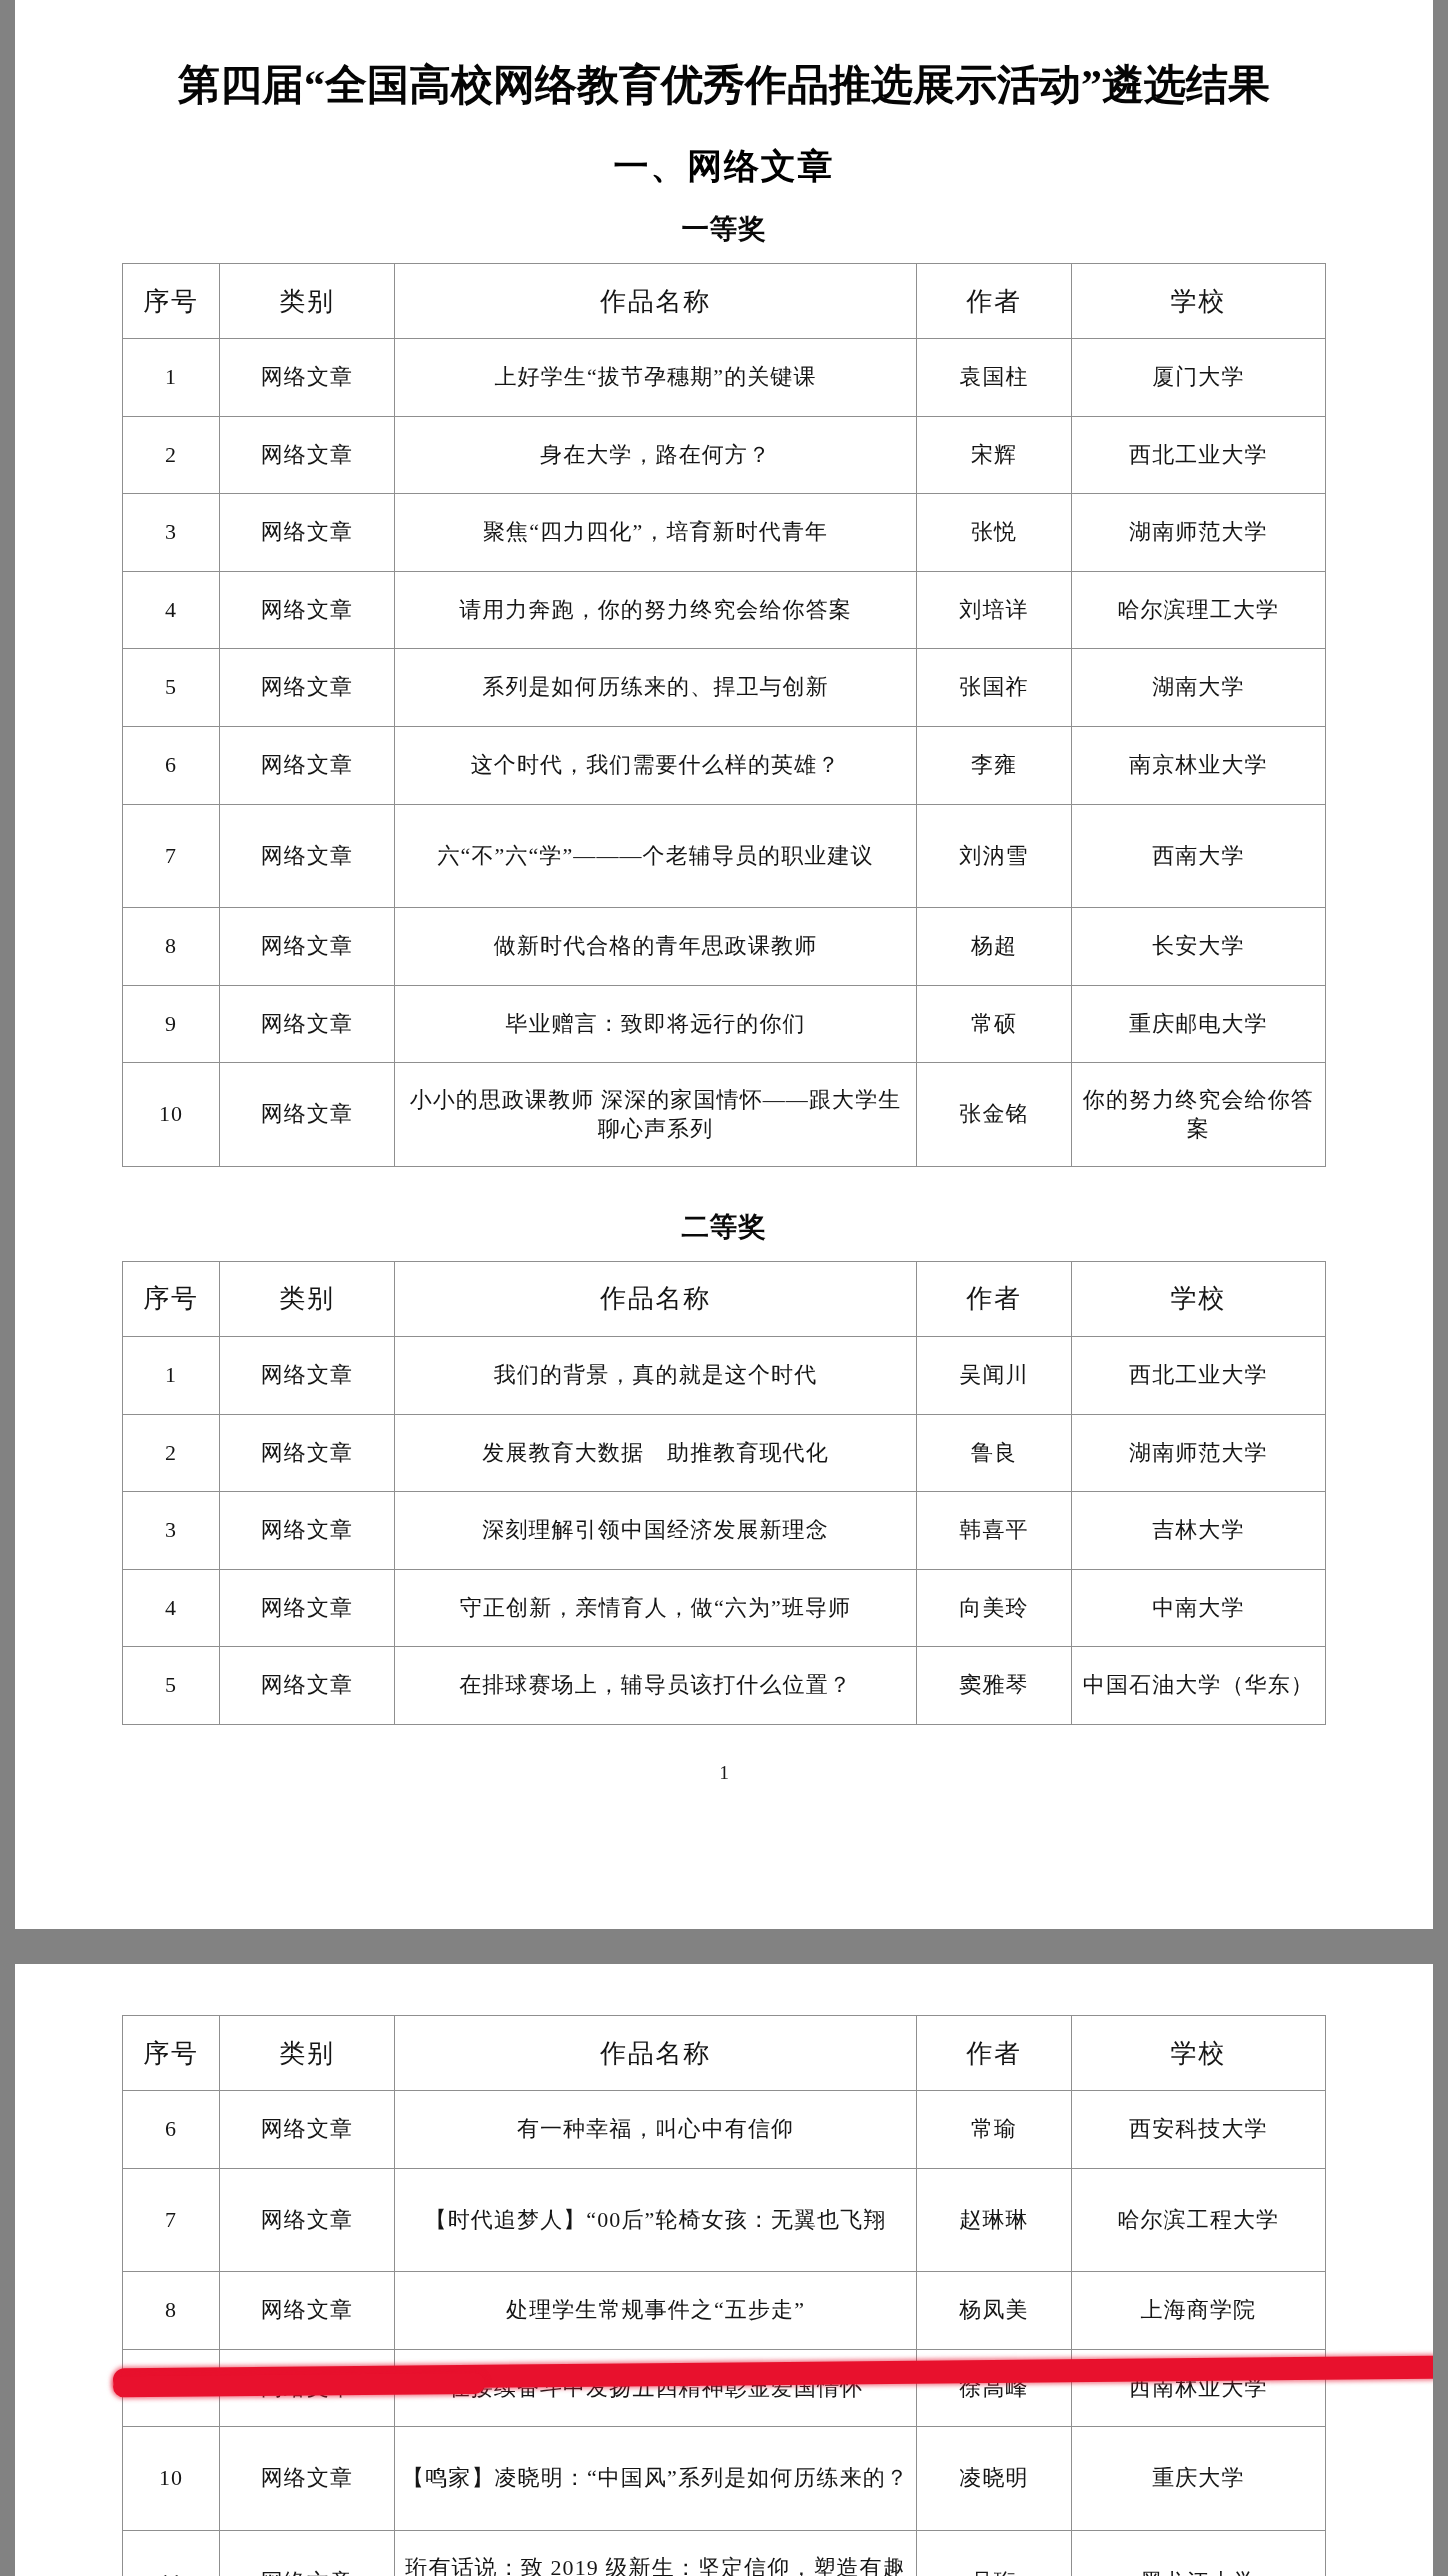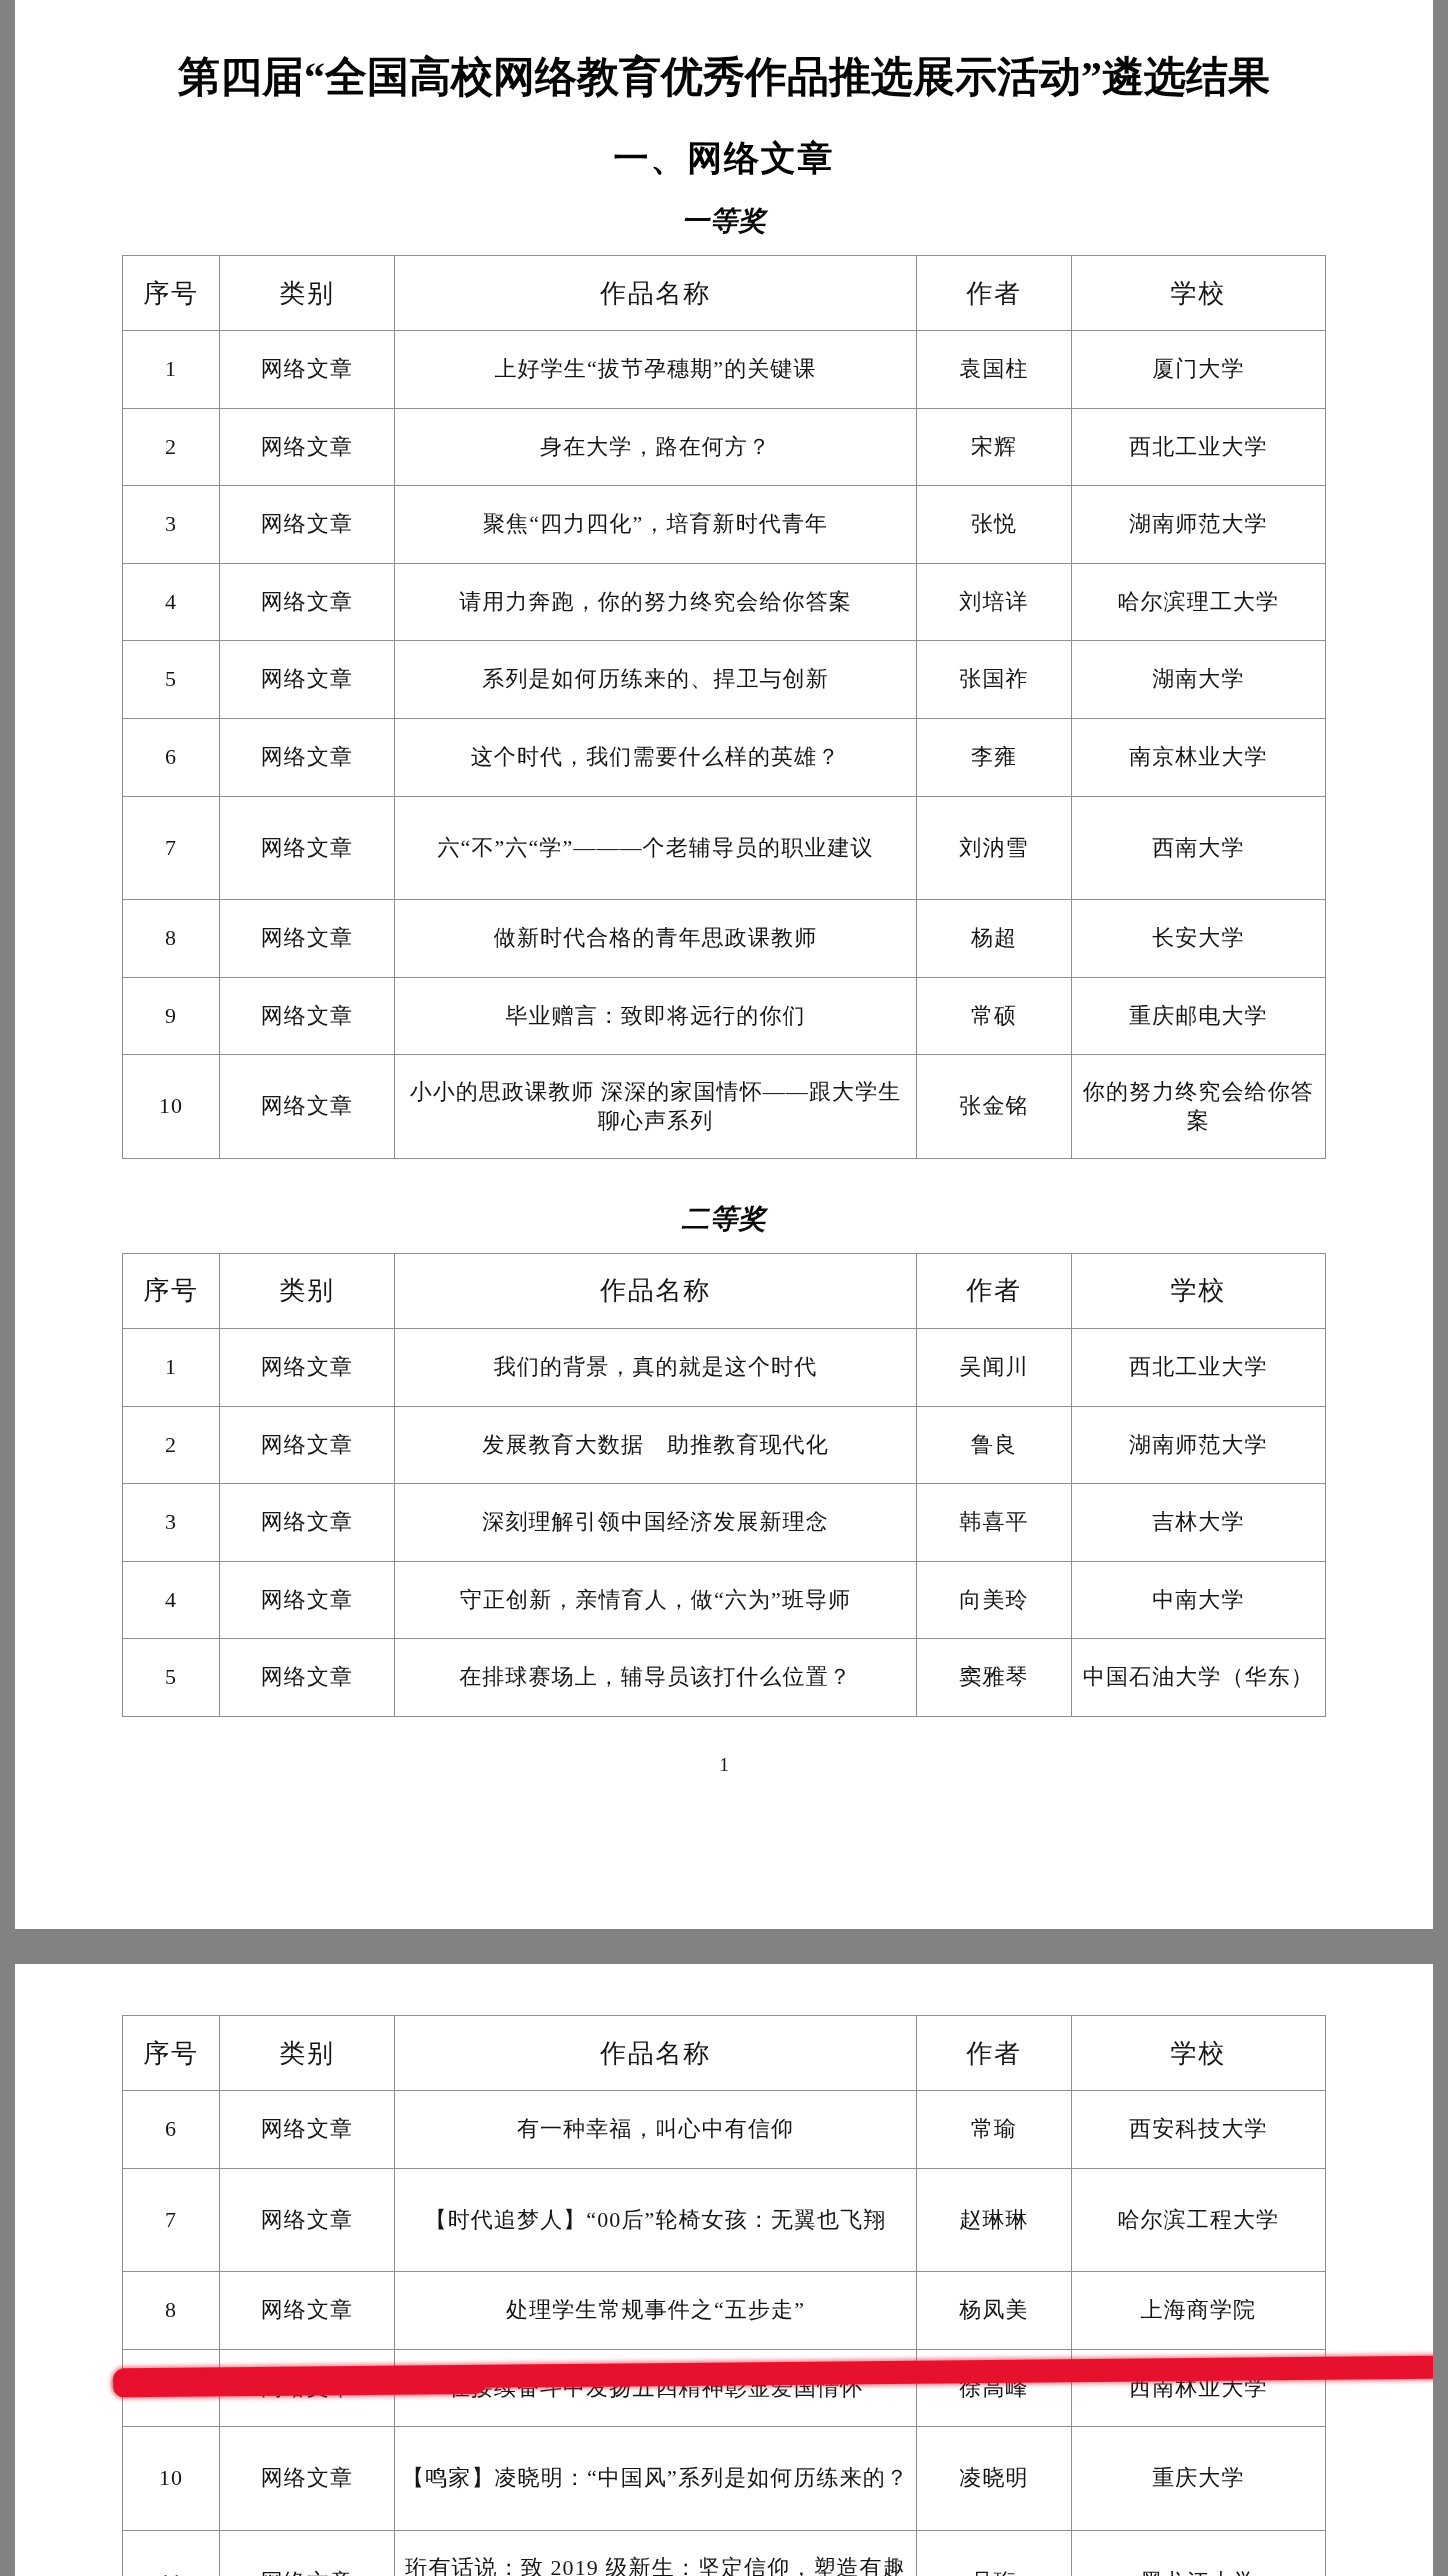--- a/index.html
+++ b/index.html
@@ -22,21 +22,21 @@
   .page {
     width: 1418px;
     background: #ffffff;
     box-sizing: border-box;
     padding: 0 0 0 0;
     position: relative;
     margin: 0 auto;
   }
   .page.page-one {
     height: 1929px;
-    padding-top: 6px;
+    padding-top: 14px;
   }
   .page.page-two {
     height: 612px;
     padding-top: 0;
     overflow: hidden;
   }
   .page-gap {
     height: 35px;
     width: 1448px;
     background: #828282;
@@ -59,21 +59,20 @@
     color: #000000;
     letter-spacing: 1.8px;
   }
   .award-title {
     text-align: center;
     font-size: 27.5px;
     font-weight: bold;
     margin: 21px 0 16px 0;
     color: #0a0a0a;
     letter-spacing: 0.9px;
-    font-style: italic;
   }
   .award-title.second {
     margin-top: 42px;
   }
   table.result-table {
     border-collapse: collapse;
     width: 1204px;
     margin: 0 auto;
     table-layout: fixed;
     border: 1.8px solid #8a8a8a;

